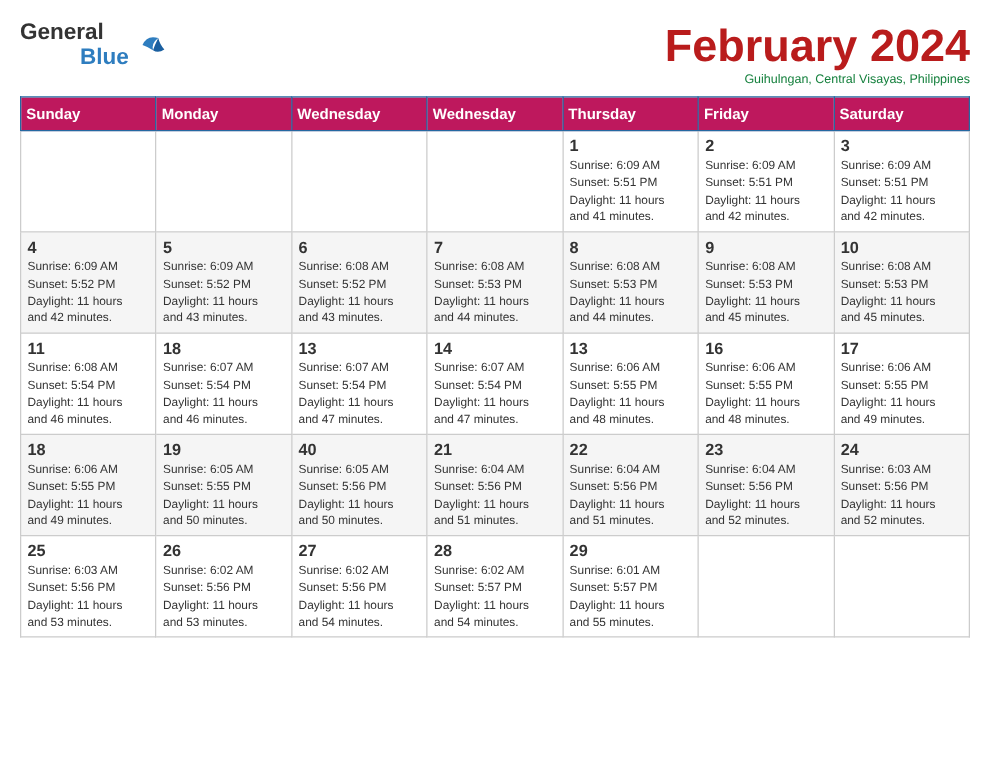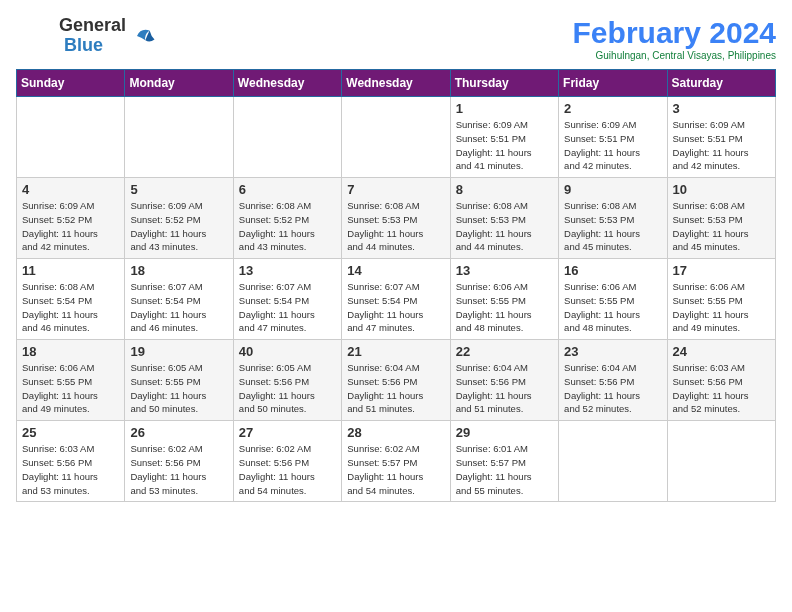--- a/index.html
+++ b/index.html
@@ -19,45 +19,45 @@
     .logo {
       display: flex;
       align-items: center;
       gap: 4px;
     }
     .logo-text {
       font-size: 18px;
       font-weight: bold;
       line-height: 1.1;
     }
-    .logo-general { color: #333; margin-left: 43px; }
+    .logo-general { color: #333; }
     .logo-blue { color: #2e7dbf; margin-left: 48px; }
     .logo-bird {
       width: 28px;
       height: 28px;
     }
     .title-area {
       text-align: right;
     }
     .month-title {
-      font-size: 30px;
+      font-size: 36px;
       font-weight: bold;
-      color: #3b82f6;
+      color: #b91c1c;
     }
     .location-title {
       font-size: 10px;
       color: #15803d;
     }
     .calendar {
       width: 100%;
       border-collapse: collapse;
       border: 1px solid #ccc;
     }
     .calendar th {
-      background: #701a75;
+      background: #be185d;
       color: #fff;
       font-size: 12px;
       font-weight: bold;
       padding: 6px 4px;
       text-align: left;
       border: 1px solid #2569a1;
     }
     .calendar td {
       border: 1px solid #ccc;
       vertical-align: top;

